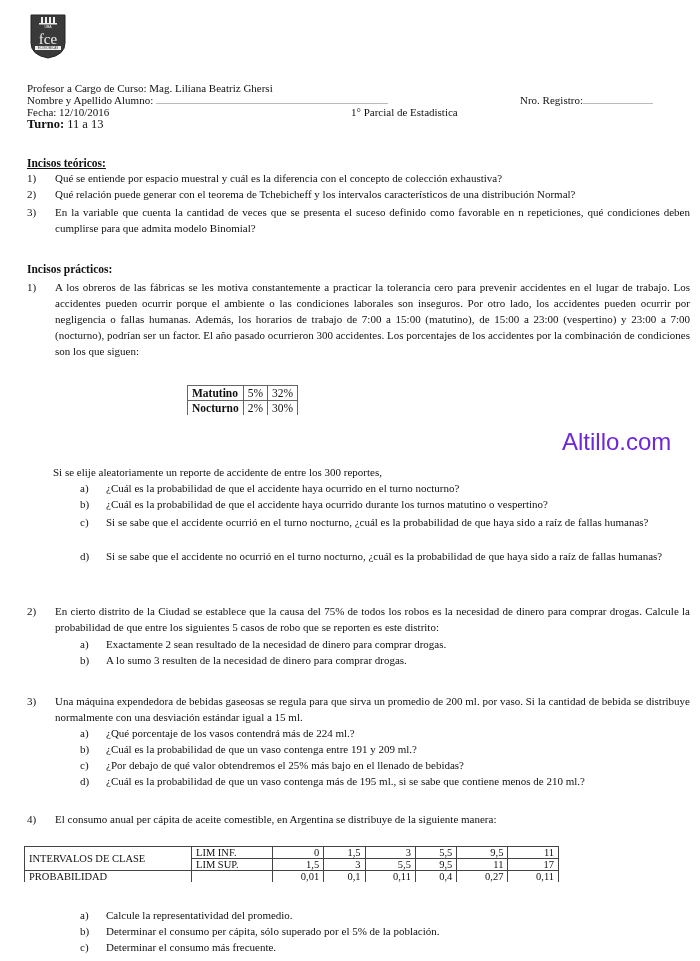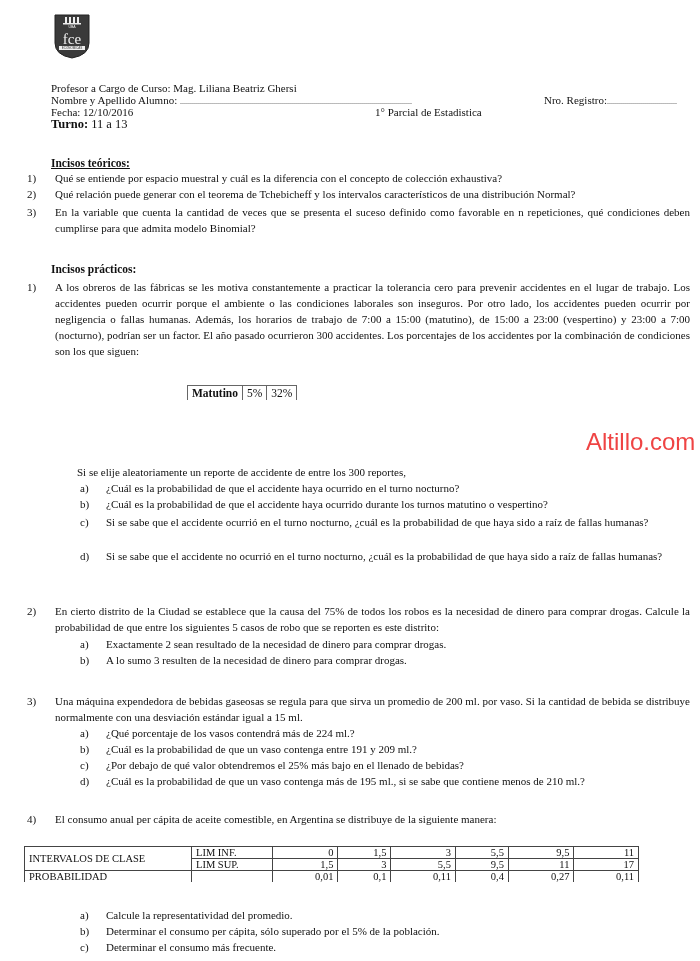--- a/index.html
+++ b/index.html
@@ -1,38 +1,38 @@
 <!DOCTYPE html>
 <html><head>
 <meta charset="utf-8">
 <style>
   html, body { margin:0; padding:0; background:#fff; }
   body { width:700px; height:961px; position:relative; overflow:hidden;
          font-family:"Liberation Serif", serif; color:#111; font-size:11px; line-height:13px; }
-  .abs { position:absolute;margin-left:24px; }
+  .abs { position:absolute; }
   .logo { left:29px; top:13px; width:38px; height:46px; }
   .hdr { left:27px; white-space:nowrap; }
   .bold { font-weight:bold; }
   .dots { letter-spacing:0; }
   .sec-title { left:27px; font-weight:bold; font-size:11.5px; }
   .item { position:absolute; left:27px; width:663px; }
   .item .num { position:absolute; left:0; top:0; }
   .item .txt { margin-left:28px; text-align:justify; }
   .sub { position:absolute; left:80px; width:610px; }
   .sub .num { position:absolute; left:0; top:0; }
   .sub .txt { margin-left:26px; text-align:justify; }
   table { border-collapse:collapse; font-family:"Liberation Serif", serif; }
   .t1 { position:absolute; left:187px; top:385px; font-size:11.5px; line-height:13px; }
   .t1 td, .t1 th { border:1px solid #666; padding:0 4px; height:14px; }
   .t1 th { font-weight:bold; text-align:left; }
   .t1 td.rl { font-weight:bold; text-align:left;font-family:Liberation Serif, serif; }
   .t1 td.v { text-align:right; }
   .t1 tr:last-child td { border-bottom:none; }
-  .watermark { left:562px; top:435px; font-family:"Liberation Sans", sans-serif; font-size:24px; color:#ef4444; }
-  .t2 { position:absolute; left:24px; top:846px; width:615px; font-size:10.5px; line-height:11px; }
+  .watermark { left:562px; top:435px; font-family:"Liberation Sans", sans-serif; font-size:24px; color:#6d28d9; }
+  .t2 { position:absolute; left:24px; top:846px; width:535px; font-size:10.5px; line-height:11px; }
   .t2 td { border:1px solid #444; padding:0 4px; height:11px; }
   .t2 td.v { text-align:right; }
   .t2 tr:last-child td { border-bottom:none; }
 </style>
 </head>
 <body>
 
 <div class="abs logo">
   <svg width="38" height="46" viewBox="0 0 38 46">
     <path d="M2 2 H36 V30 Q36 42 19 45 Q2 42 2 30 Z" fill="#3a3a3a" stroke="#222" stroke-width="1"></path>
@@ -84,20 +84,25 @@
   <div class="txt">A los obreros de las fábricas se les motiva constantemente a practicar la tolerancia cero para prevenir accidentes en el lugar de trabajo. Los accidentes pueden ocurrir porque el ambiente o las condiciones laborales son inseguros. Por otro lado, los accidentes pueden ocurrir por negligencia o fallas humanas. Además, los horarios de trabajo de 7:00 a 15:00 (matutino),  de 15:00 a 23:00 (vespertino) y 23:00 a 7:00 (nocturno), podrían ser un factor. El año pasado ocurrieron 300 accidentes. Los porcentajes de los accidentes por la combinación de condiciones son los que siguen:</div>
 </div>
 
 <table class="t1">
   <tbody>
   <tr>
     <td class="rl">Matutino</td>
     <td class="v">5%</td>
     <td class="v">32%</td>
   </tr>
+  <tr>
+    <td class="rl">Nocturno</td>
+    <td class="v">2%</td>
+    <td class="v">30%</td>
+  </tr>
 </tbody>
   </table>
 
 <div class="abs watermark">Altillo.com</div>
 
 <div class="abs" style="left:53px; top:466px;">Si se elije aleatoriamente un reporte de accidente de entre los 300 reportes,</div>
 
 <div class="sub" style="top:482px;">
   <span class="num">a)</span>
   <div class="txt">¿Cuál es la probabilidad de que el accidente haya ocurrido en el turno nocturno?</div>

